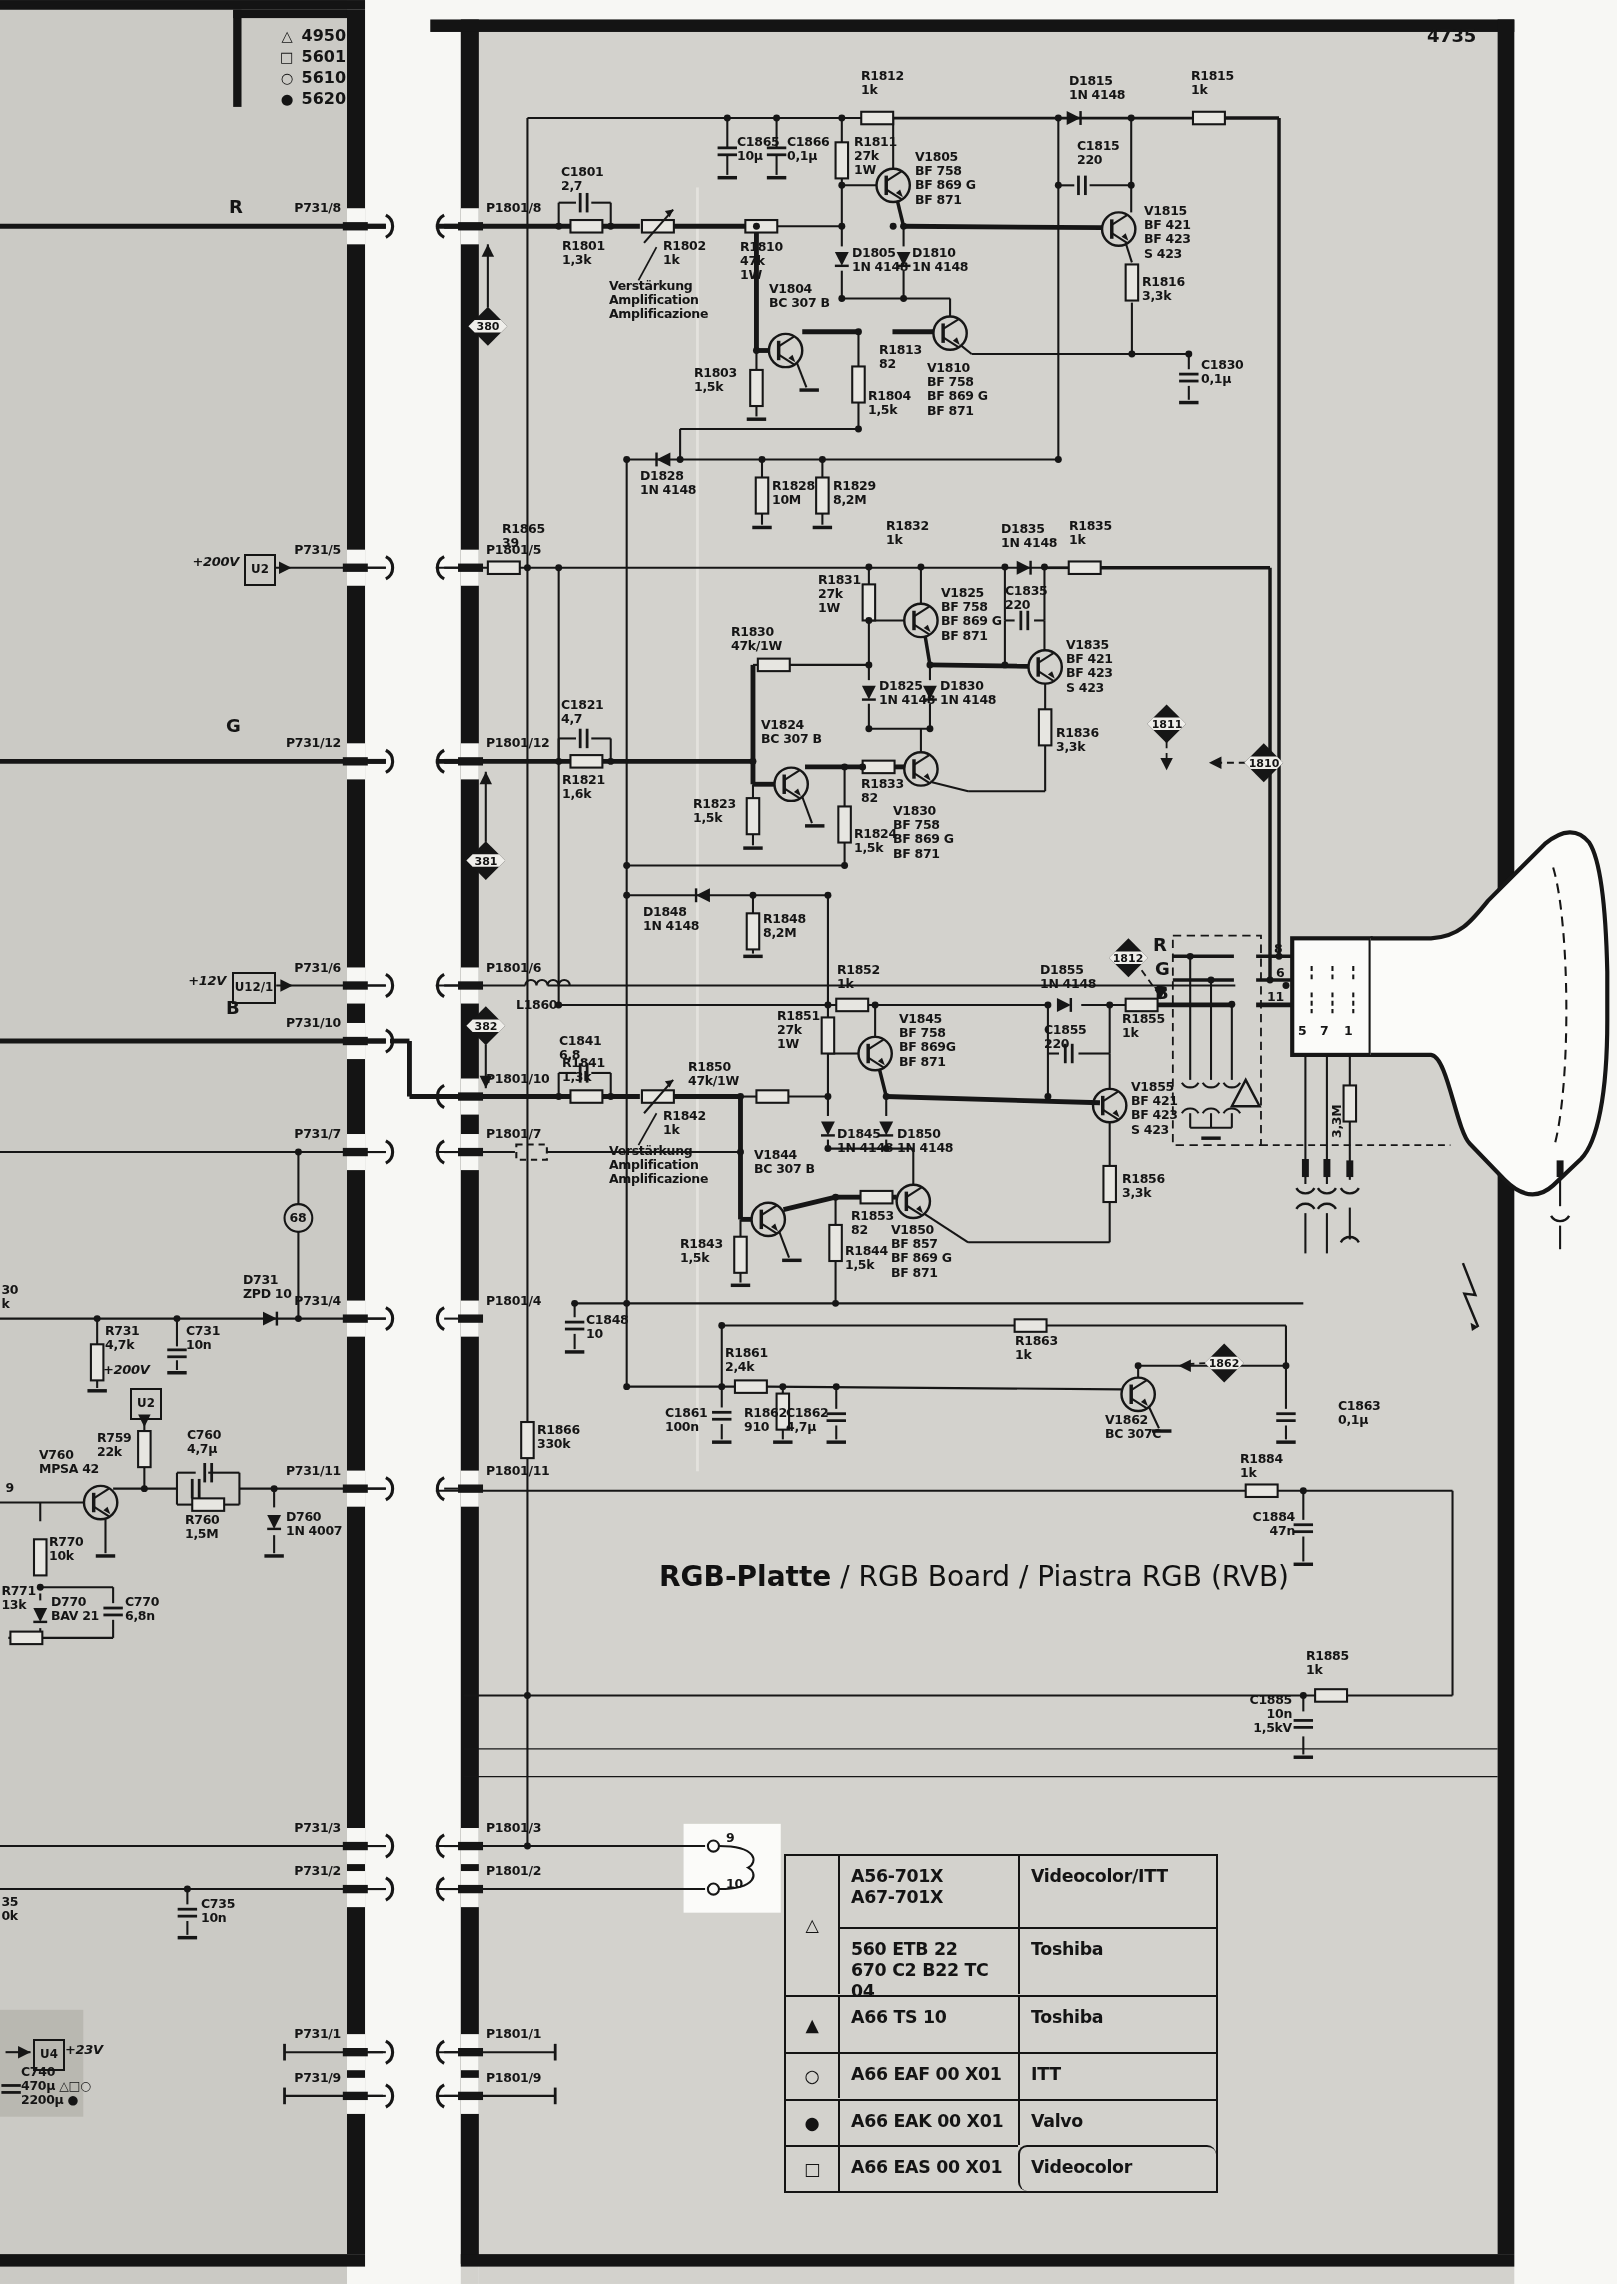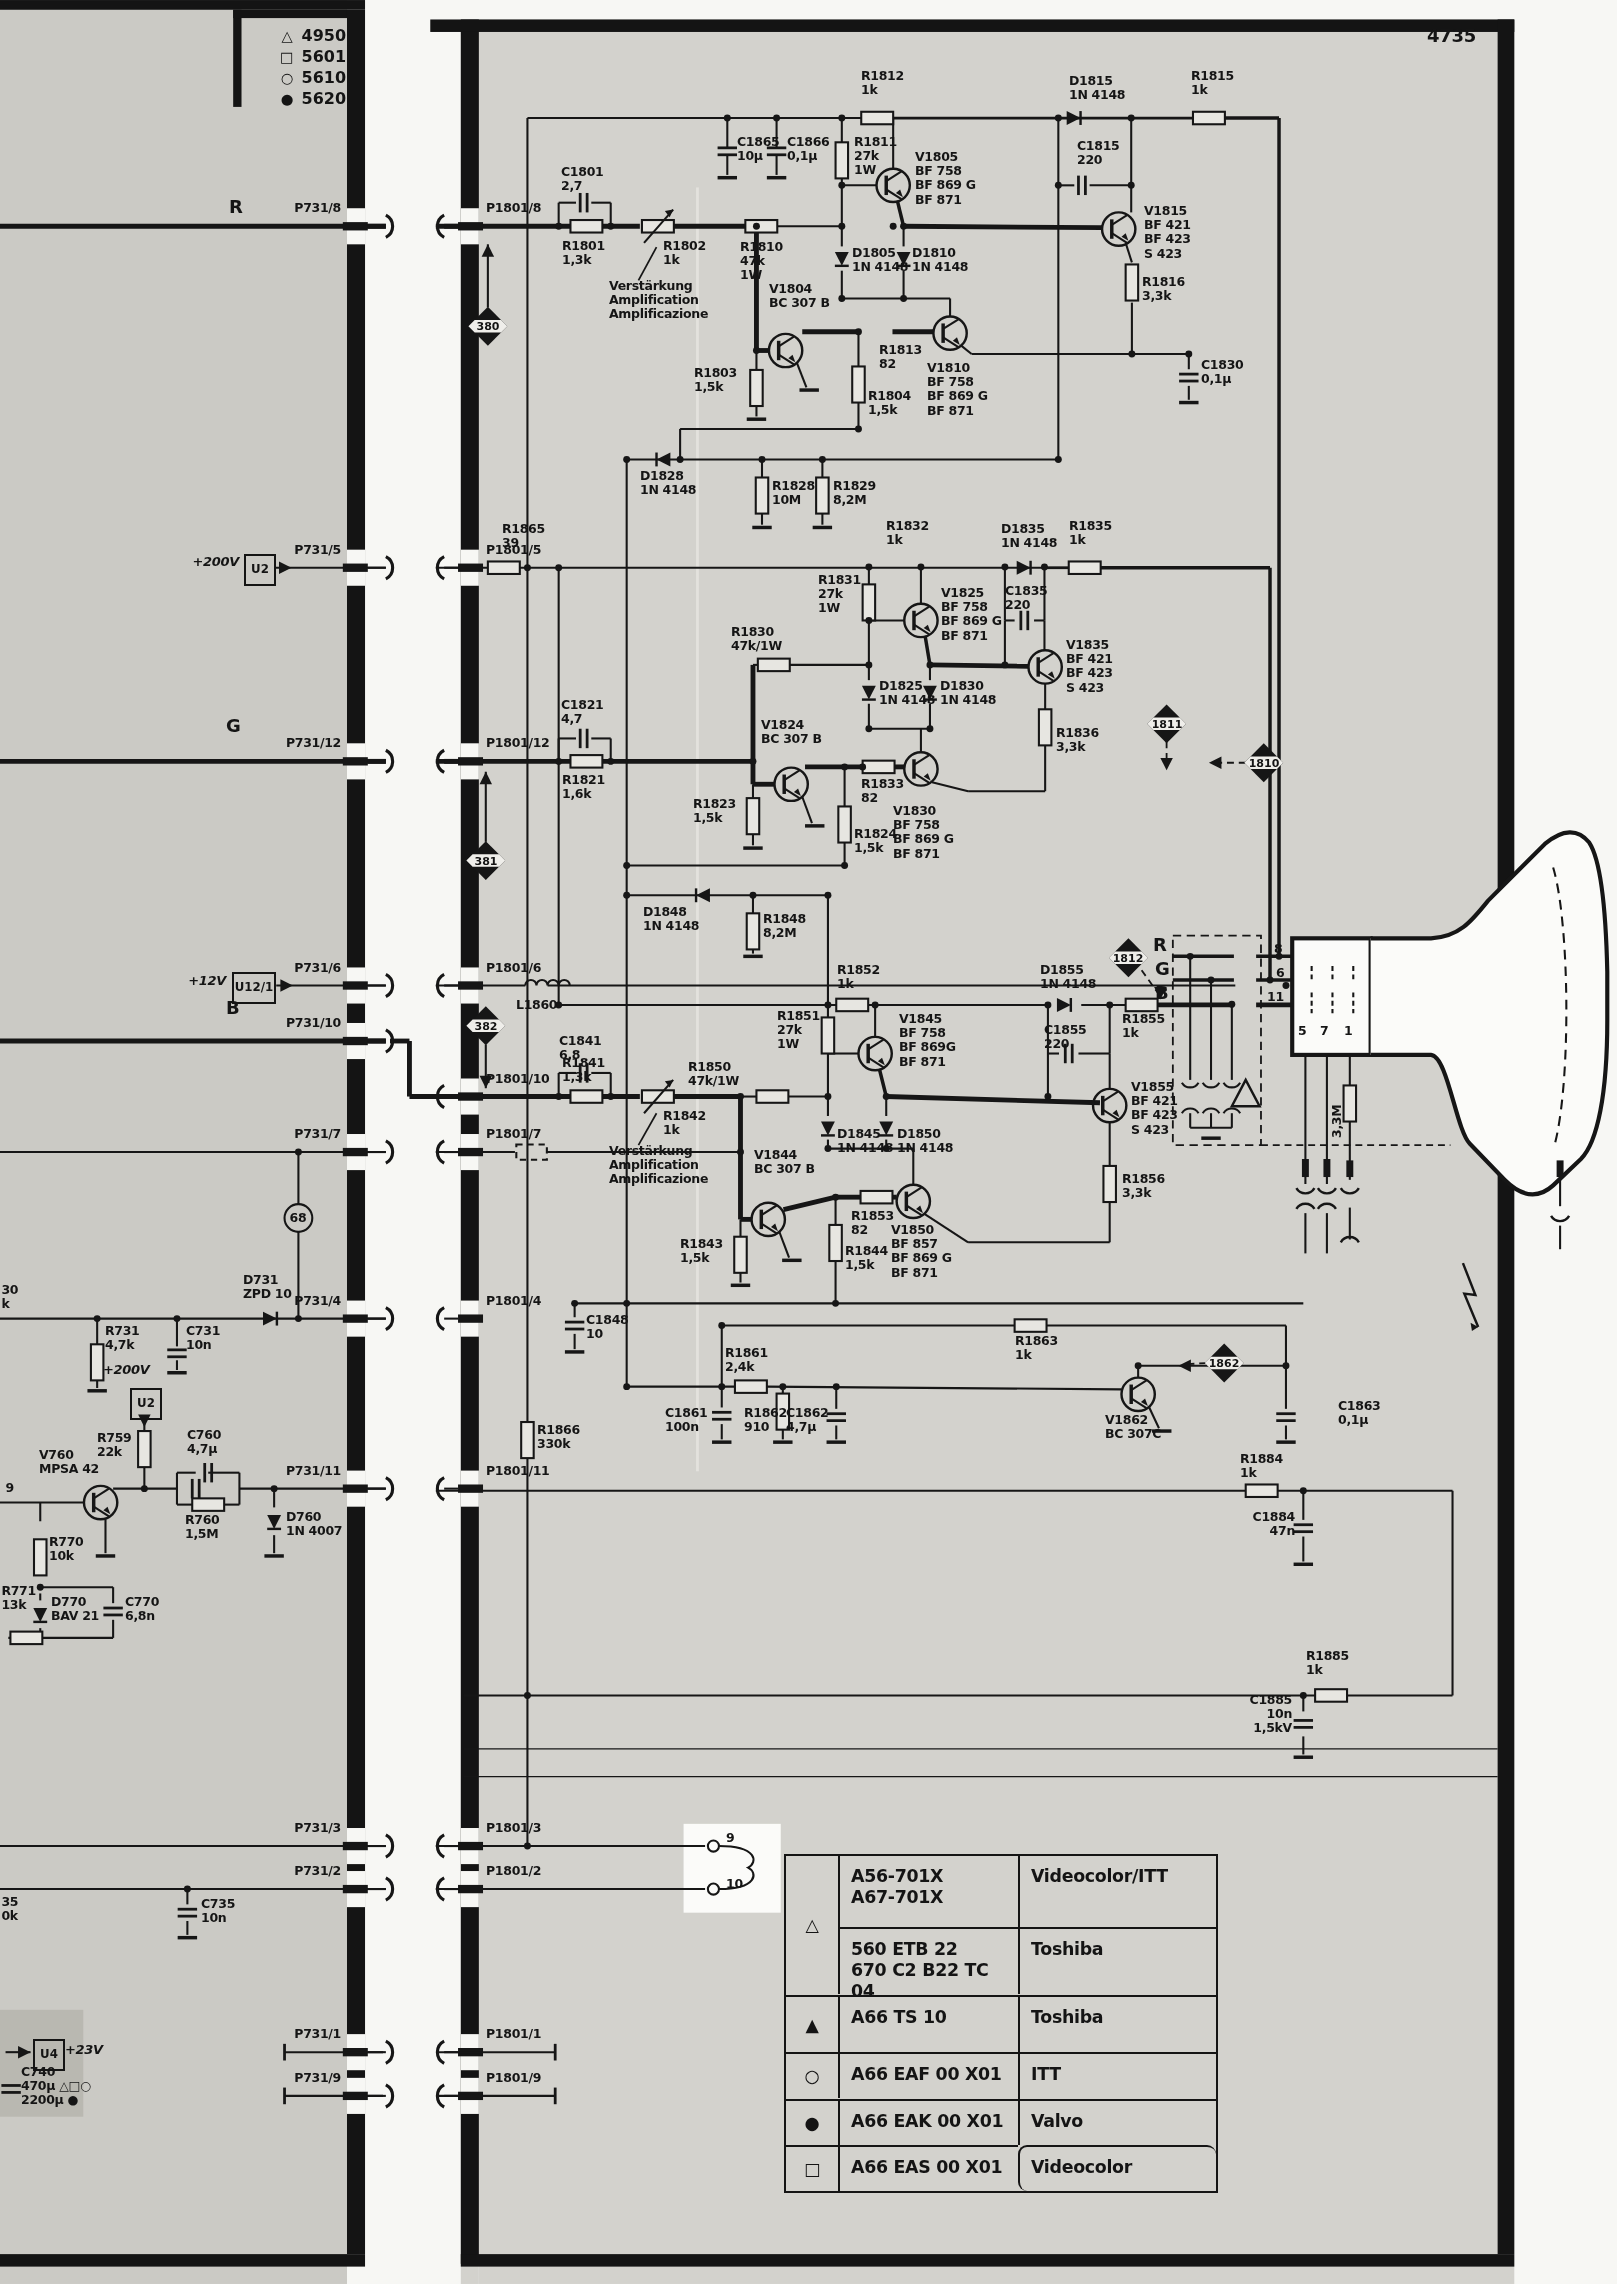--- a/index.html
+++ b/index.html
@@ -1071,20 +1071,21 @@
       <div class="li">
         <span class="sym">○</span>
         <span>5610</span>
       </div>
       <div class="li">
         <span class="sym">●</span>
         <span>5620</span>
       </div>
     </div>
 
+<div id="title" style="left:659px;top:1560px"><b>RGB-Platte</b><span> / RGB Board / Piastra RGB (RVB)</span></div>
 
 <div class="lb big" style="left:1427px;top:29px">4735</div>
 
 <div id="compat" style="left:784px;top:1854px;width:430px;height:335px">
       <div class="cell" style="left: 0px; top: 0px; width: 52px; height: 139px; border-left: none; border-top: none; display: flex; align-items: center; justify-content: center; padding: 0px;">△</div>
       <div class="cell" style="left: 52px; top: 0px; width: 180px; height: 88px; border-top: none;">A56-701X
 A67-701X</div>
       <div class="cell" style="left: 232px; top: 0px; width: 198px; height: 71px; border-top: none;">Videocolor/ITT</div>
       <div class="cell" style="left: 52px; top: 71px; width: 180px; height: 67px;">560 ETB 22
 670 C2 B22 TC 04</div>

